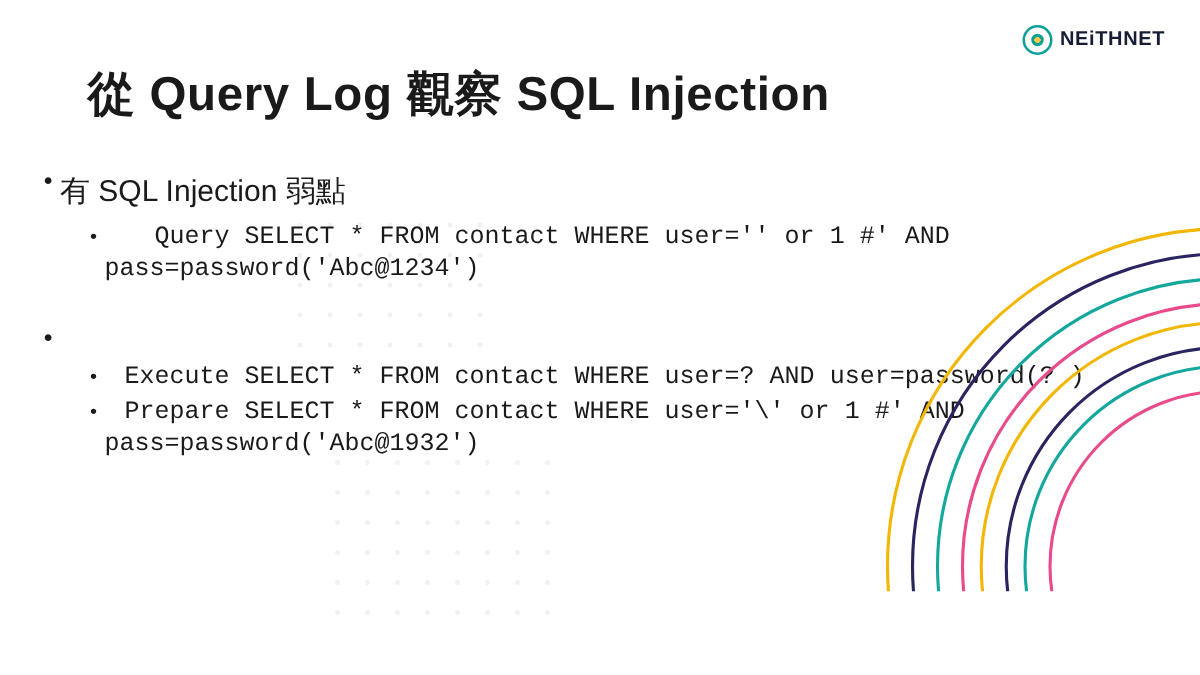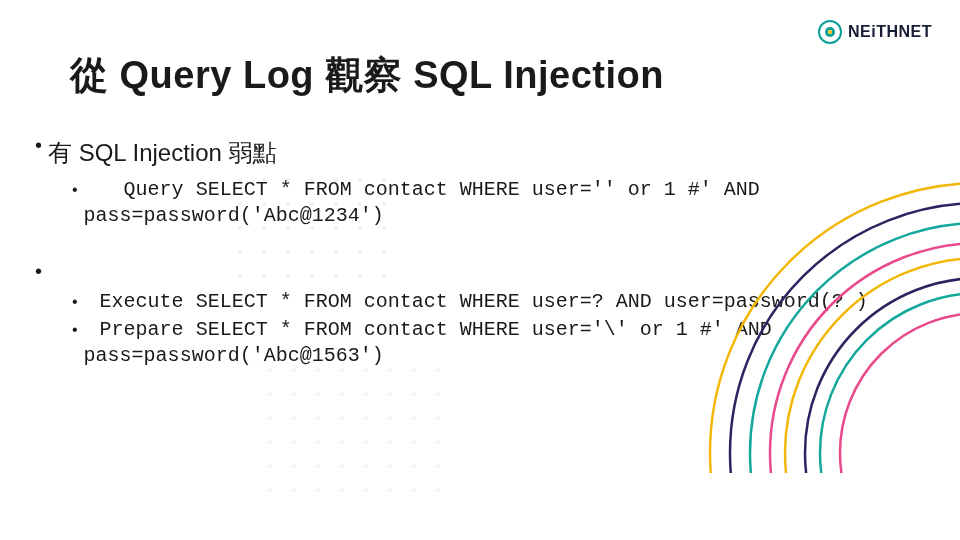--- a/index.html
+++ b/index.html
@@ -155,21 +155,21 @@
     <div class="code-block">
       <span class="label-col">Execute</span>
       <span>SELECT * FROM contact WHERE user=? AND user=password(? )</span>
     </div>
   </div>
 
   <div class="bullet-l2">
     <span class="dot">•</span>
     <div class="code-block">
       <span class="label-col">Prepare</span>
-      <span>SELECT * FROM contact WHERE user='\' or 1 #' AND pass=password('Abc@1563')</span>
+      <span>SELECT * FROM contact WHERE user='\' or 1 #' AND pass=password('Abc@1932')</span>
     </div>
   </div>
 
   <svg class="arcs" viewBox="0 0 320 320">
     <g fill="none" stroke-width="2.5">
       <circle cx="300" cy="300" r="270" stroke="#f2b705"></circle>
       <circle cx="300" cy="300" r="250" stroke="#2a2560"></circle>
       <circle cx="300" cy="300" r="230" stroke="#14a89d"></circle>
       <circle cx="300" cy="300" r="210" stroke="#e84a8b"></circle>
       <circle cx="300" cy="300" r="195" stroke="#f2b705"></circle>

